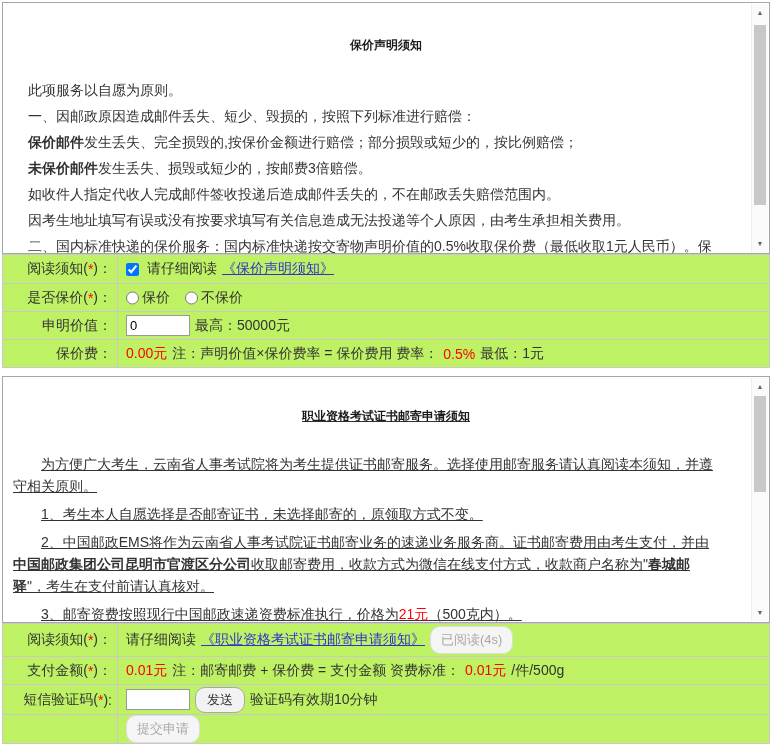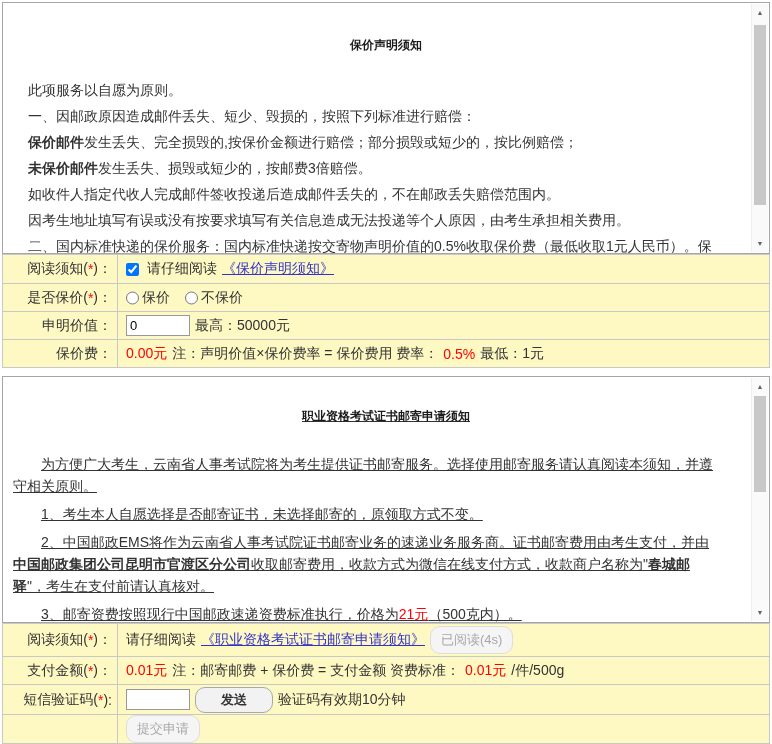--- a/index.html
+++ b/index.html
@@ -25,36 +25,36 @@
   
   .sb { position:absolute; top:1px; right:1px; bottom:1px; width:17px; background:#fafafa; border-left:1px solid #eee; }
   .sb-btn { position:absolute; left:0; width:16px; height:17px; color:#636363; font-size:7px;
             line-height:17px; text-align:center; background:#fafafa; }
   .sb-up { top:0; } .sb-down { bottom:0; }
   .sb-thumb { position:absolute; left:2px; width:12px; background:#c8c8c8; }
   .sb--1 .sb-thumb { top:21px; height:180px; }
   .sb--2 .sb-thumb { top:18px; height:96px; }
 
   
-  .ftable { border:1px solid #c8c8c8; background:#fef9c3; }
+  .ftable { border:1px solid #c8c8c8; background:#bef264; }
   .frow { display:flex; align-items:stretch; height:28px; }
   .frow + .frow { border-top:1px solid #c8c8c8; }
   .frow--r1b { height:32px; }
   .frow--sms { height:30px; }
   .frow--submit { height:29px; }
   .flabel { width:115px; flex:none; display:flex; align-items:center; justify-content:flex-end;
             padding-right:5px; border-right:1px solid #c8c8c8; white-space:nowrap; }
   .fcontent { flex:1; display:flex; align-items:center; padding-left:8px; gap:5px; white-space:nowrap; }
 
   a.nlink { color:#3333cc; text-decoration:underline; cursor:pointer; }
   .tinput { width:64px; height:21px; border:1px solid #999; padding:1px 3px;
             font-size:13px; font-family:inherit; background:#fff; }
   .btn { font-family:inherit; font-size:13px; border-radius:10px; cursor:pointer; }
   .btn--disabled { background:#f5f5f5; color:#a8a8a8; border:1px solid #ddd; padding:4px 10px; }
-  .btn--send { background:#f2f2f2; color:#333; border:1px solid #a8a8a8; padding:3px 25px;font-weight:bold; }
+  .btn--send { background:#f2f2f2; color:#333; border:1px solid #a8a8a8; padding:3px 11px; }
   input[type=checkbox], input[type=radio] { margin-right:3px; vertical-align:-2px; }
   .radio-opt { margin-right:10px; display:inline-flex; }
 </style>
 </head>
 <body>
 
 <div class="page">
 
   <div class="notice notice--1">
     <div class="notice-title">保价声明须知</div>

